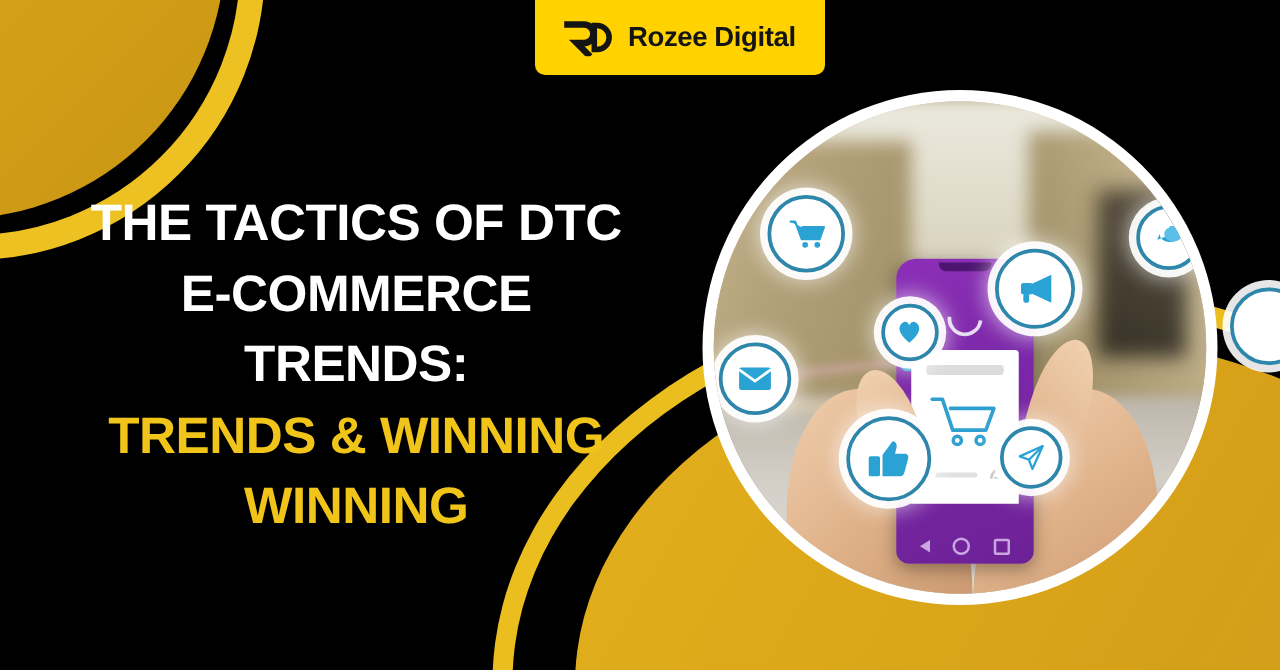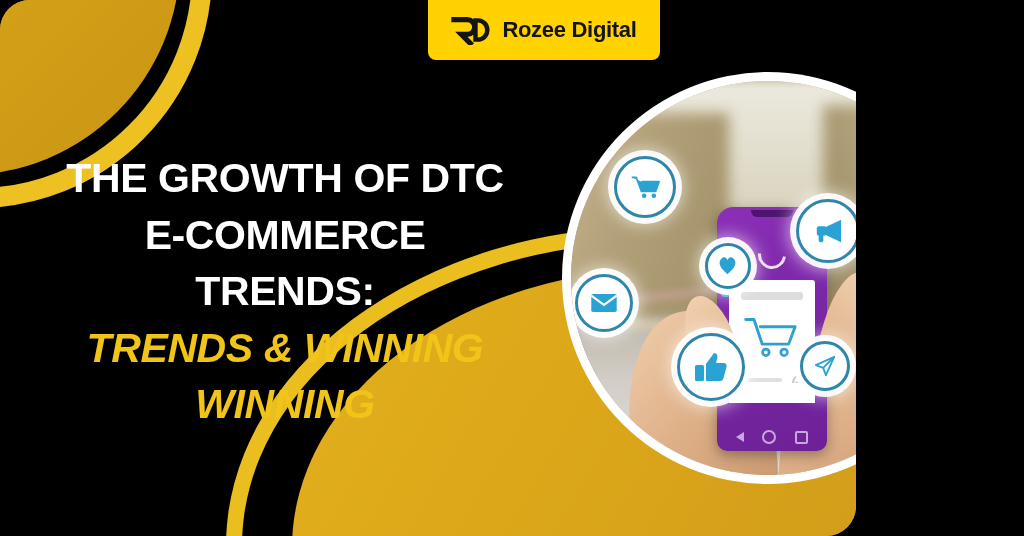--- a/index.html
+++ b/index.html
@@ -6,25 +6,24 @@
     margin: 0;
     padding: 0;
     background: #000000;
   }
   body {
     font-family: "Liberation Sans", sans-serif;
   }
 
   #banner {
     position: relative;
-    width: 856px;
+    width: 1024px;
     height: 536px;
     background: #000000;
     overflow: hidden;
-    border-radius: 30px;
   }
 
   
   .tl-fill {
     position: absolute;
     left: -250px;
     top: -255px;
     width: 430px;
     height: 430px;
     border-radius: 50%;
@@ -123,21 +122,21 @@
     z-index: 12;
   }
   .headline .line {
     font-size: 41px;
     font-weight: bold;
     line-height: 1.38;
     letter-spacing: -0.4px;
     white-space: nowrap;
   }
   .headline .white { color: #FFFFFF; }
-  .headline .yellow { color: #F0C419; font-style: italic; }
+  .headline .yellow { color: #F0C419; }
 
   
   .photo-ring {
     position: absolute;
     left: 562px;
     top: 72px;
     width: 412px;
     height: 412px;
     border-radius: 50%;
     background: #FFFFFF;
@@ -379,21 +378,21 @@
         <path d="M4 6 H22 a10 10 0 0 1 0 20 H14 l12 12" fill="none" stroke="#141414" stroke-width="7" stroke-linecap="square" stroke-linejoin="miter"></path>
         <path d="M30 4 V36 h6 a16 16 0 0 0 0 -32 Z" fill="#141414"></path>
         <path d="M30 4 V36 h6 a16 16 0 0 0 0 -32 Z" fill="none" stroke="#FFD200" stroke-width="0"></path>
         <path d="M36 10 a10 10 0 0 1 0 20" fill="#FFD200"></path>
       </svg>
     </span>
     <span class="logo-text">Rozee Digital</span>
   </div>
 
   <div class="headline">
-    <div class="line white">THE GROWTH OF DTC</div>
+    <div class="line white">THE TACTICS OF DTC</div>
     <div class="line white">E-COMMERCE</div>
     <div class="line white">TRENDS:</div>
     <div class="line yellow">TRENDS &amp; WINNING</div>
     <div class="line yellow">WINNING</div>
   </div>
 
   <div class="photo-ring">
     <div class="photo">
 
       <div class="bg-sky"></div>

